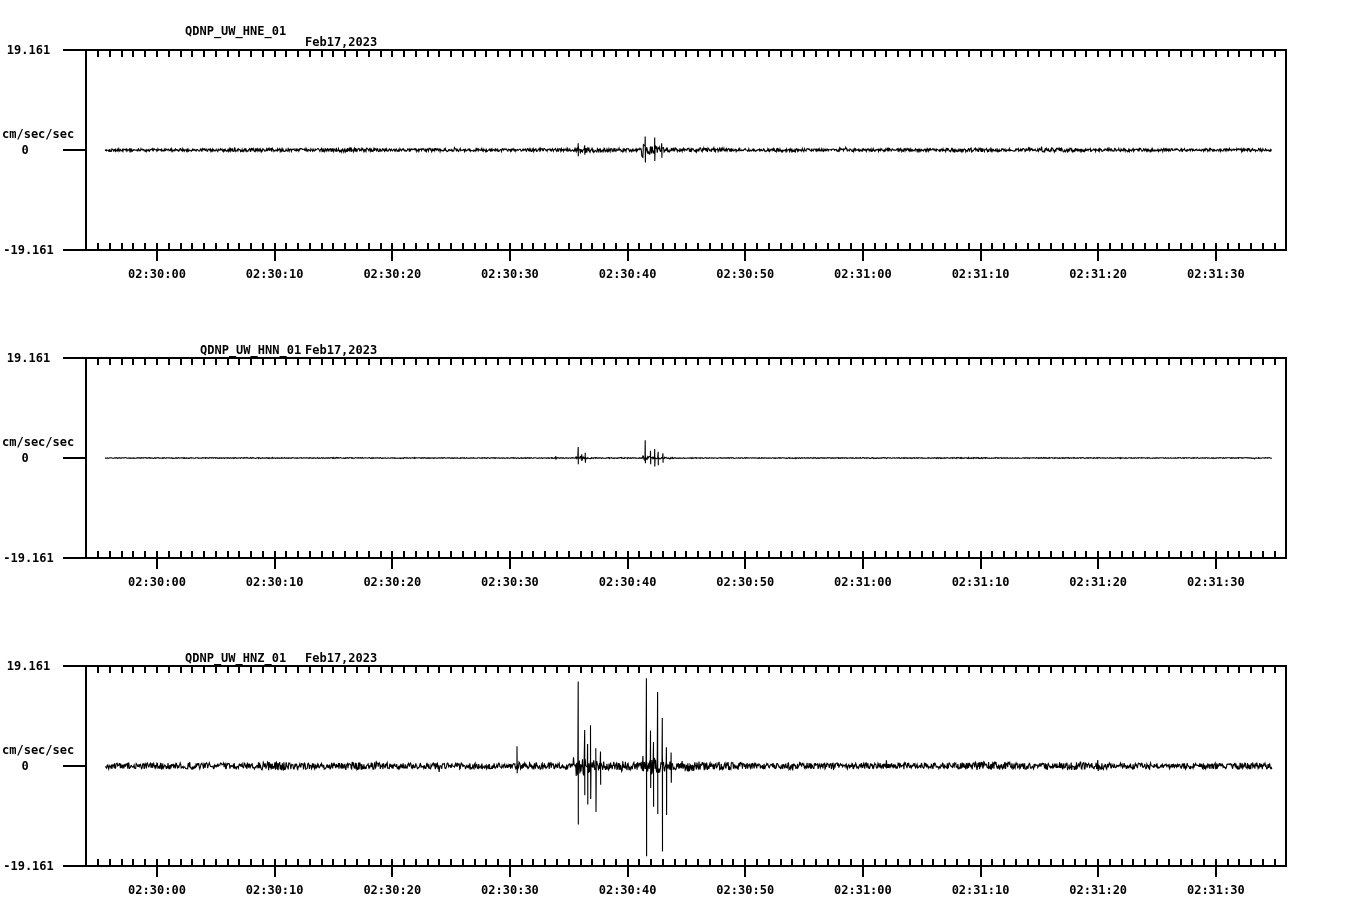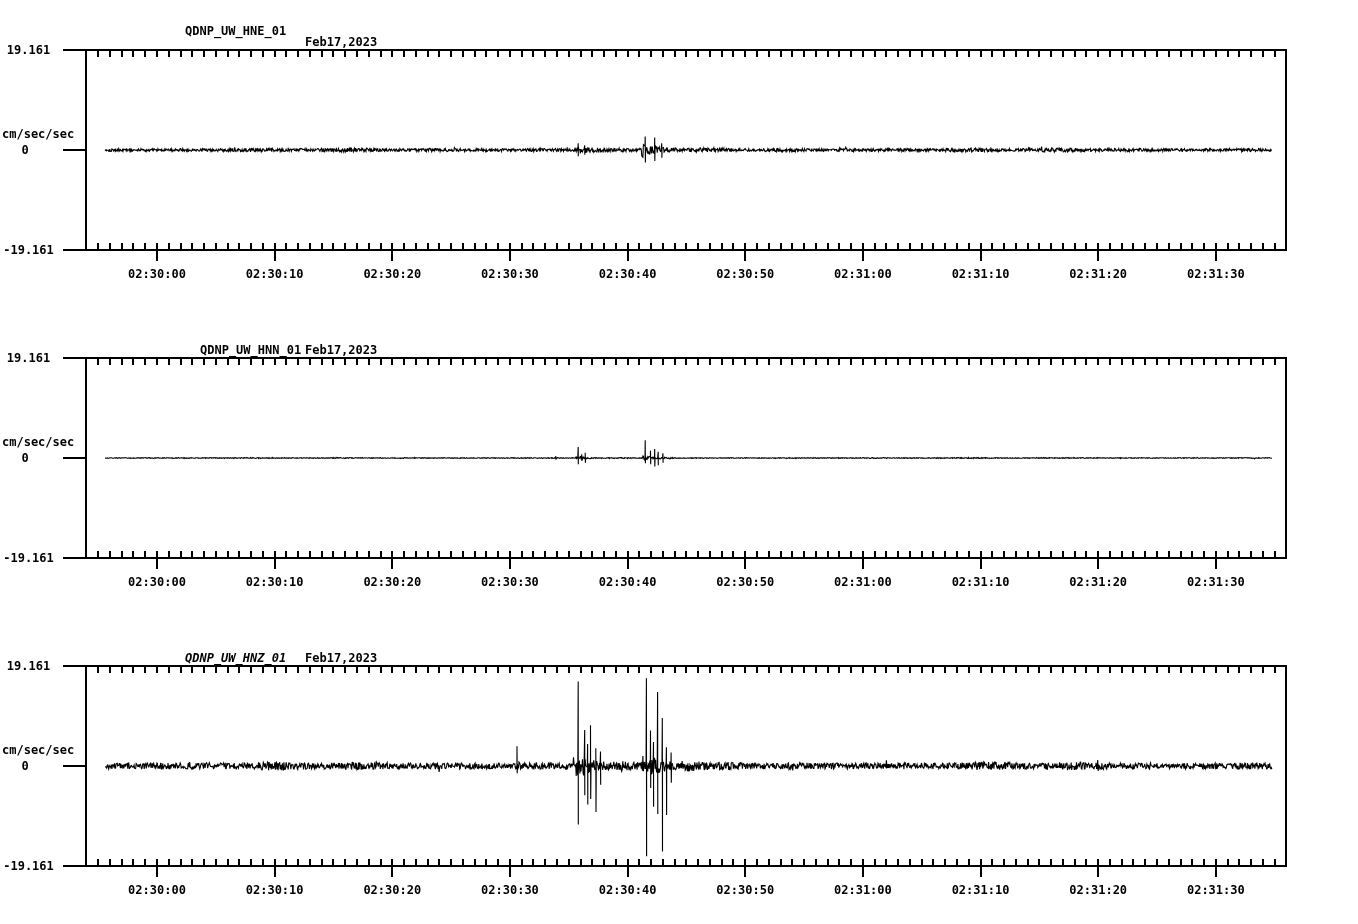--- a/index.html
+++ b/index.html
@@ -56,21 +56,21 @@
     <div class="abs c" style="left: 117px; width: 80px; top: 575px;">02:30:00</div>
     <div class="abs c" style="left: 234.65px; width: 80px; top: 575px;">02:30:10</div>
     <div class="abs c" style="left: 352.3px; width: 80px; top: 575px;">02:30:20</div>
     <div class="abs c" style="left: 469.95px; width: 80px; top: 575px;">02:30:30</div>
     <div class="abs c" style="left: 587.6px; width: 80px; top: 575px;">02:30:40</div>
     <div class="abs c" style="left: 705.25px; width: 80px; top: 575px;">02:30:50</div>
     <div class="abs c" style="left: 822.9px; width: 80px; top: 575px;">02:31:00</div>
     <div class="abs c" style="left: 940.55px; width: 80px; top: 575px;">02:31:10</div>
     <div class="abs c" style="left: 1058.2px; width: 80px; top: 575px;">02:31:20</div>
     <div class="abs c" style="left: 1175.85px; width: 80px; top: 575px;">02:31:30</div>
-    <div class="abs" style="left: 185px; top: 651px; font-style: italic;">QDNP_UW_HNZ_01</div>
+    <div class="abs" style="left: 185px; top: 651px;">QDNP_UW_HNZ_01</div>
     <div class="abs" style="left: 305px; top: 651px;">Feb17,2023</div>
     <div class="abs r" style="left: 0px; width: 57px; top: 659px;">19.161</div>
     <div class="abs" style="left: 2px; top: 743px;">cm/sec/sec</div>
     <div class="abs r" style="left: 0px; width: 50px; top: 759px;">0</div>
     <div class="abs r" style="left: 0px; width: 57px; top: 859px;">-19.161</div>
     <div class="abs c" style="left: 117px; width: 80px; top: 883px;">02:30:00</div>
     <div class="abs c" style="left: 234.65px; width: 80px; top: 883px;">02:30:10</div>
     <div class="abs c" style="left: 352.3px; width: 80px; top: 883px;">02:30:20</div>
     <div class="abs c" style="left: 469.95px; width: 80px; top: 883px;">02:30:30</div>
     <div class="abs c" style="left: 587.6px; width: 80px; top: 883px;">02:30:40</div>

